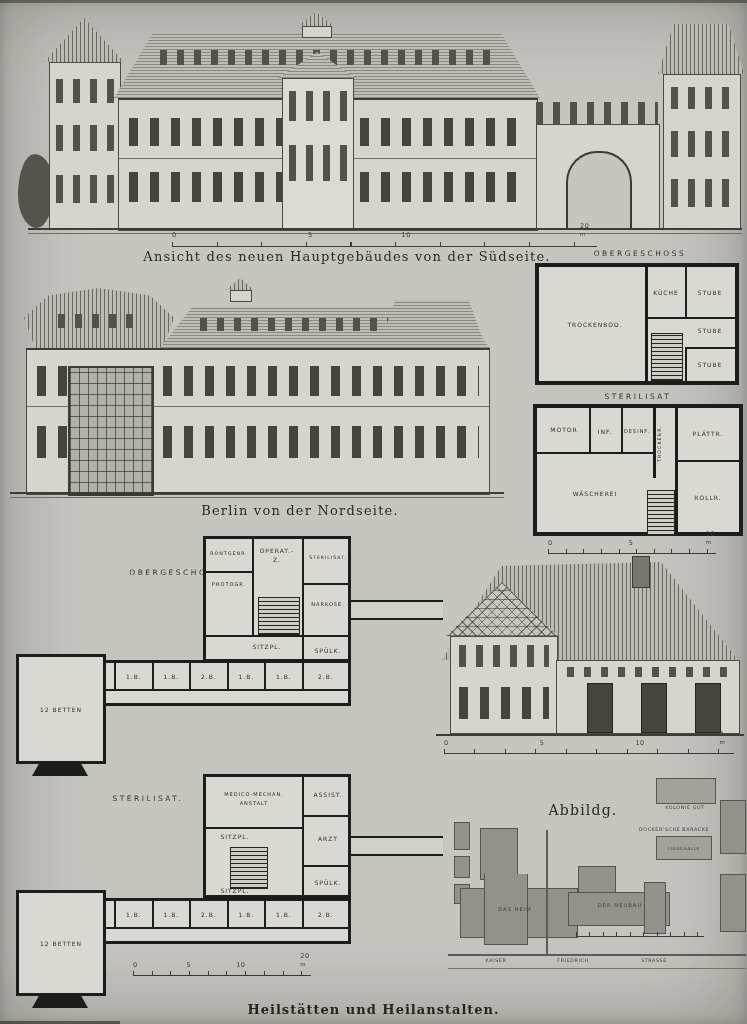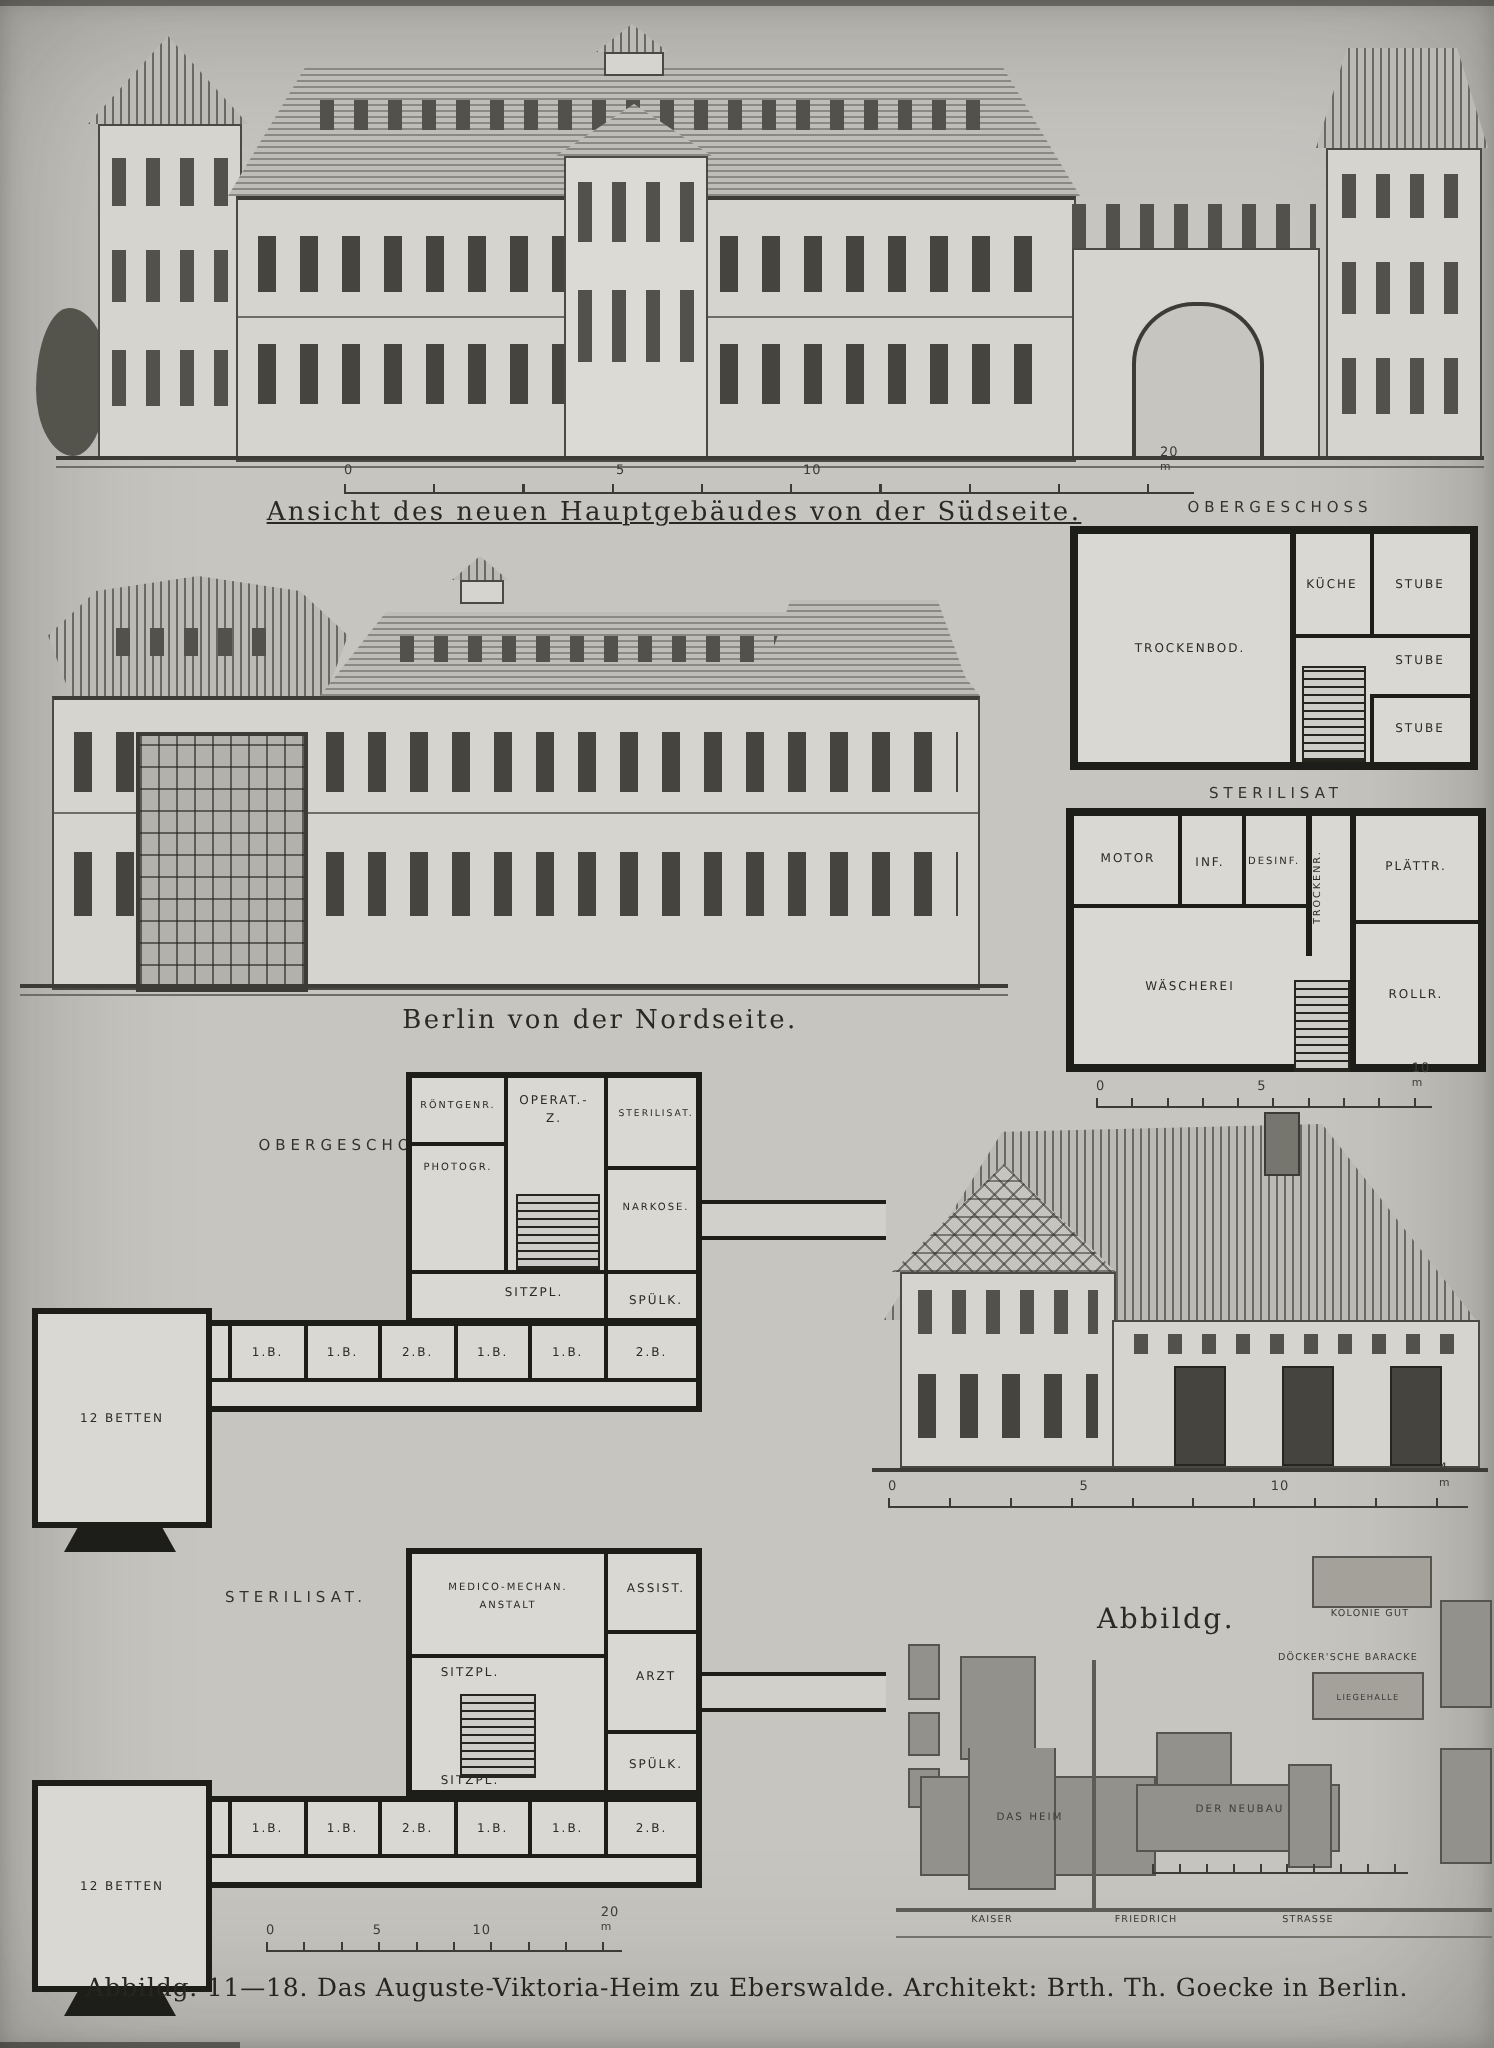--- a/index.html
+++ b/index.html
@@ -104,21 +104,21 @@
     <div class="abs groundline" style="left:0;right:0;bottom:8px;"></div>
     <div class="abs groundline2" style="left:0;right:0;bottom:4px;"></div>
   </div>
 
   <div class="abs scalebar" style="left:172px;top:240px;width:425px;height:6px;">
     <span style="left:0;">0</span>
     <span style="left:32%;">5</span>
     <span style="left:54%;">10</span>
     <span style="left:96%;"><span>20</span><sup>m</sup></span>
   </div>
-  <div class="abs cap" style="left:0;top:249px;width:674px;text-decoration:underline;">Ansicht des neuen Hauptgebäudes von der Südseite.</div>
+  <div class="abs cap" style="left:10px;top:249px;width:674px;">Ansicht des neuen Hauptgebäudes von der Südseite.</div>
 
   <div class="abs" style="left:10px;top:270px;width:494px;height:230px;">
 
     <div class="abs roof" style="left:14px;top:18px;width:150px;height:62px;clip-path:polygon(8% 100%,0 48%,16% 12%,50% 0,84% 12%,100% 48%,92% 100%);"></div>
     <div class="abs winrow2" style="left:48px;top:44px;width:80px;height:14px;"></div>
 
     <div class="abs roofH" style="left:150px;top:36px;width:330px;height:42px;clip-path:polygon(0 100%,10% 0,90% 0,100% 100%);"></div>
     <div class="abs winrow2" style="left:190px;top:48px;width:250px;height:13px;"></div>
 
     <div class="abs roof" style="left:216px;top:8px;width:28px;height:12px;clip-path:polygon(50% 0,100% 100%,0 100%);"></div>
@@ -358,17 +358,17 @@
     <div class="abs" style="left:0;top:182px;width:298px;height:1.5px;background:#5c5b55;"></div>
     <div class="abs" style="left:0;top:196px;width:298px;height:1px;background:#73726b;"></div>
 
     <div class="abs sitelabel" style="left:20px;top:186px;width:56px;">KAISER</div>
     <div class="abs sitelabel" style="left:92px;top:186px;width:66px;">FRIEDRICH</div>
     <div class="abs sitelabel" style="left:176px;top:186px;width:60px;">STRASSE</div>
 
     <div class="abs scalebar" style="left:128px;top:160px;width:128px;height:4px;"></div>
   </div>
 
-  <div class="abs footercap" style="left:0;top:986px;width:747px;">Abbildg. 11—18.  Das Auguste-Viktoria-Heim zu Eberswalde.  Architekt: Brth. Th. Goecke in Berlin.</div>
+  <div class="abs footercap" style="left:0;top:1002px;width:747px;font-weight:bold;font-size:13px;"><b>Heilstätten und Heilanstalten.</b></div>
 
   <div class="abs" style="left:0;top:0;width:747px;height:3px;background:rgba(30,30,25,.45);"></div>
   <div class="abs" style="left:0;bottom:0;width:120px;height:3px;background:rgba(30,30,25,.55);"></div>
 </div>
 
 </body></html>

